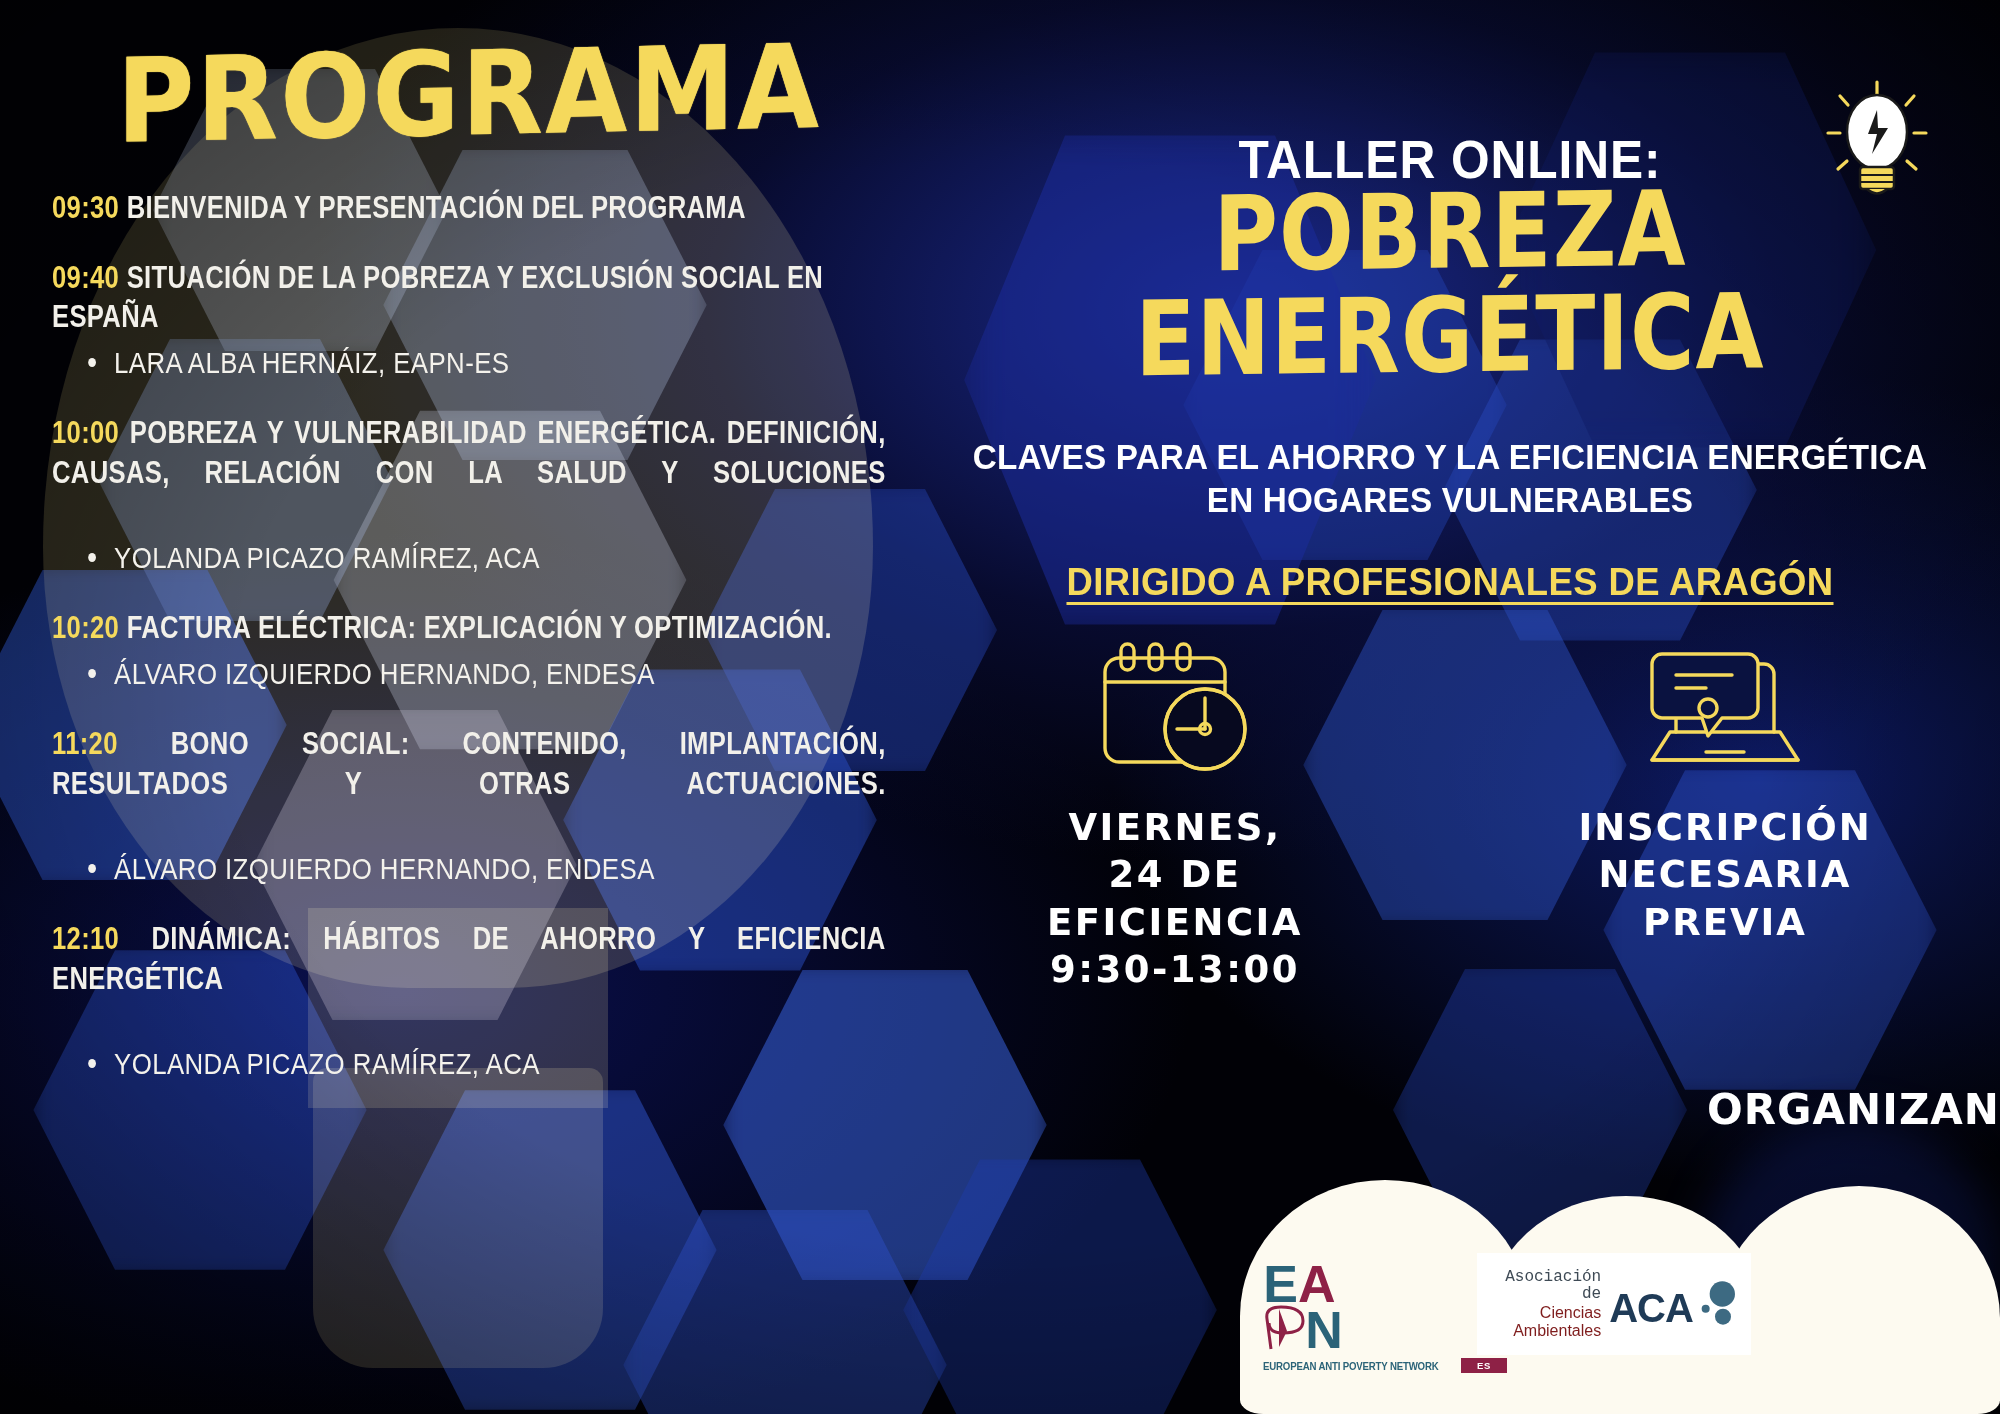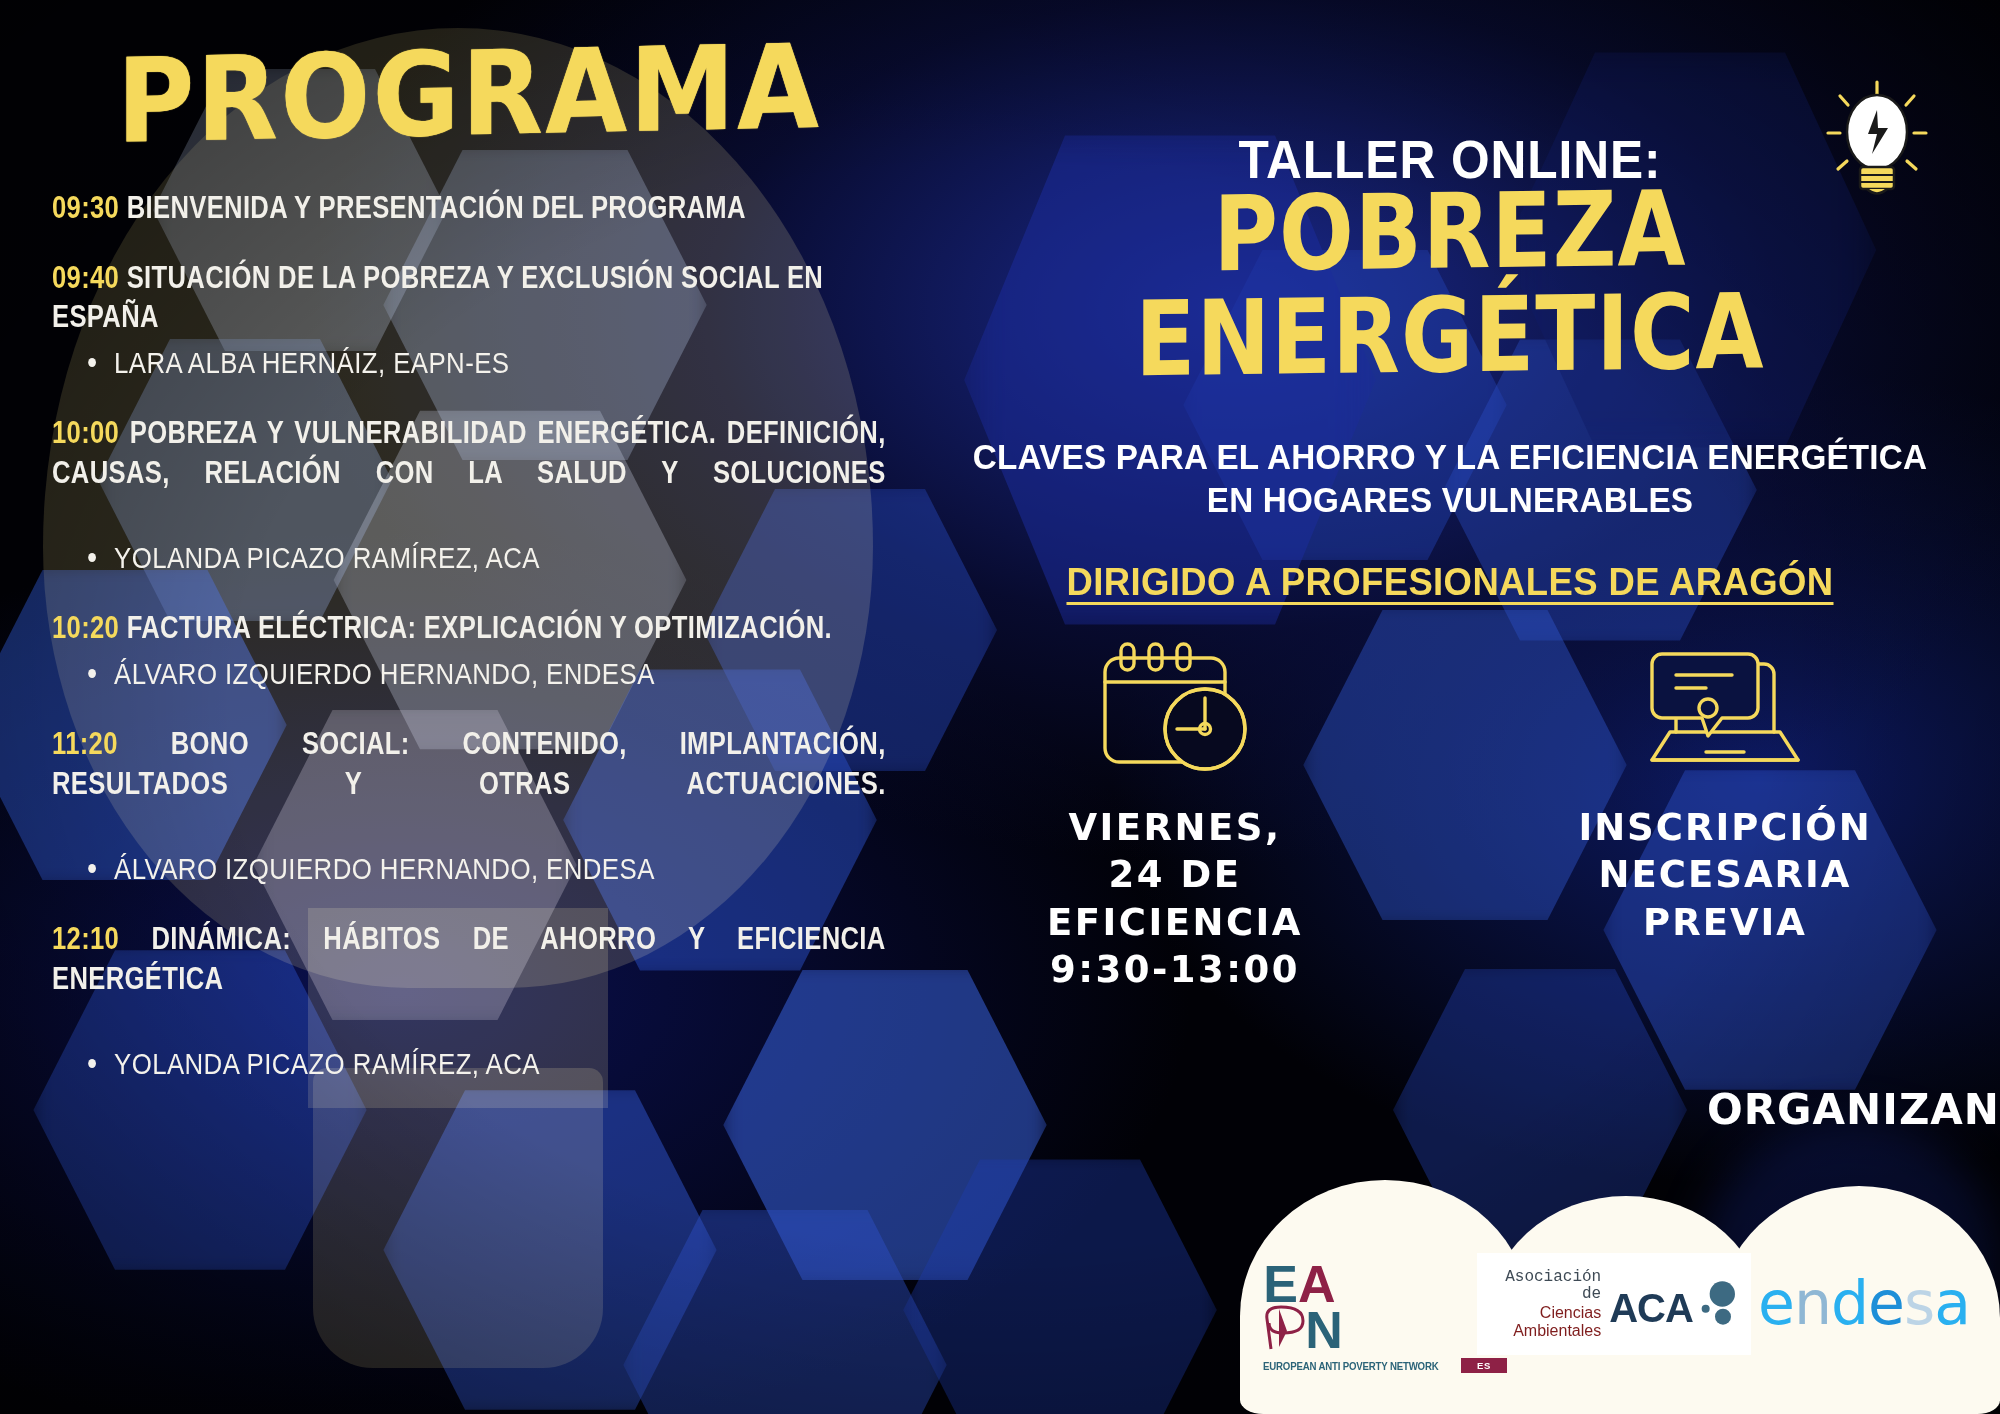--- a/index.html
+++ b/index.html
@@ -476,20 +476,15 @@
         </div>
         <div class="aca-mid">ACA</div>
         <svg viewBox="0 0 54 70" width="50" height="64">
           <circle cx="32" cy="20" r="19" fill="#3d6a82"></circle>
           <circle cx="33" cy="54" r="12" fill="#3d6a82"></circle>
           <circle cx="7" cy="42" r="6" fill="#3d6a82"></circle>
         </svg>
       </div>
     </div>
 
-    <div class="logo-wrap" style="left:500px;top:78px;width:248px;height:90px;">
-      <div class="endesa-txt">
-        <span style="color:#2ab0f0;">e</span><span style="color:#8fb7d4;">n</span><span style="color:#2ab0f0;">d</span><span style="color:#1e8fd8;">e</span><span style="color:#bcd4e6;">s</span><span style="color:#2ab0f0;">a</span>
-      </div>
-    </div>
   </div>
 
 </div>
 
 </body></html>

